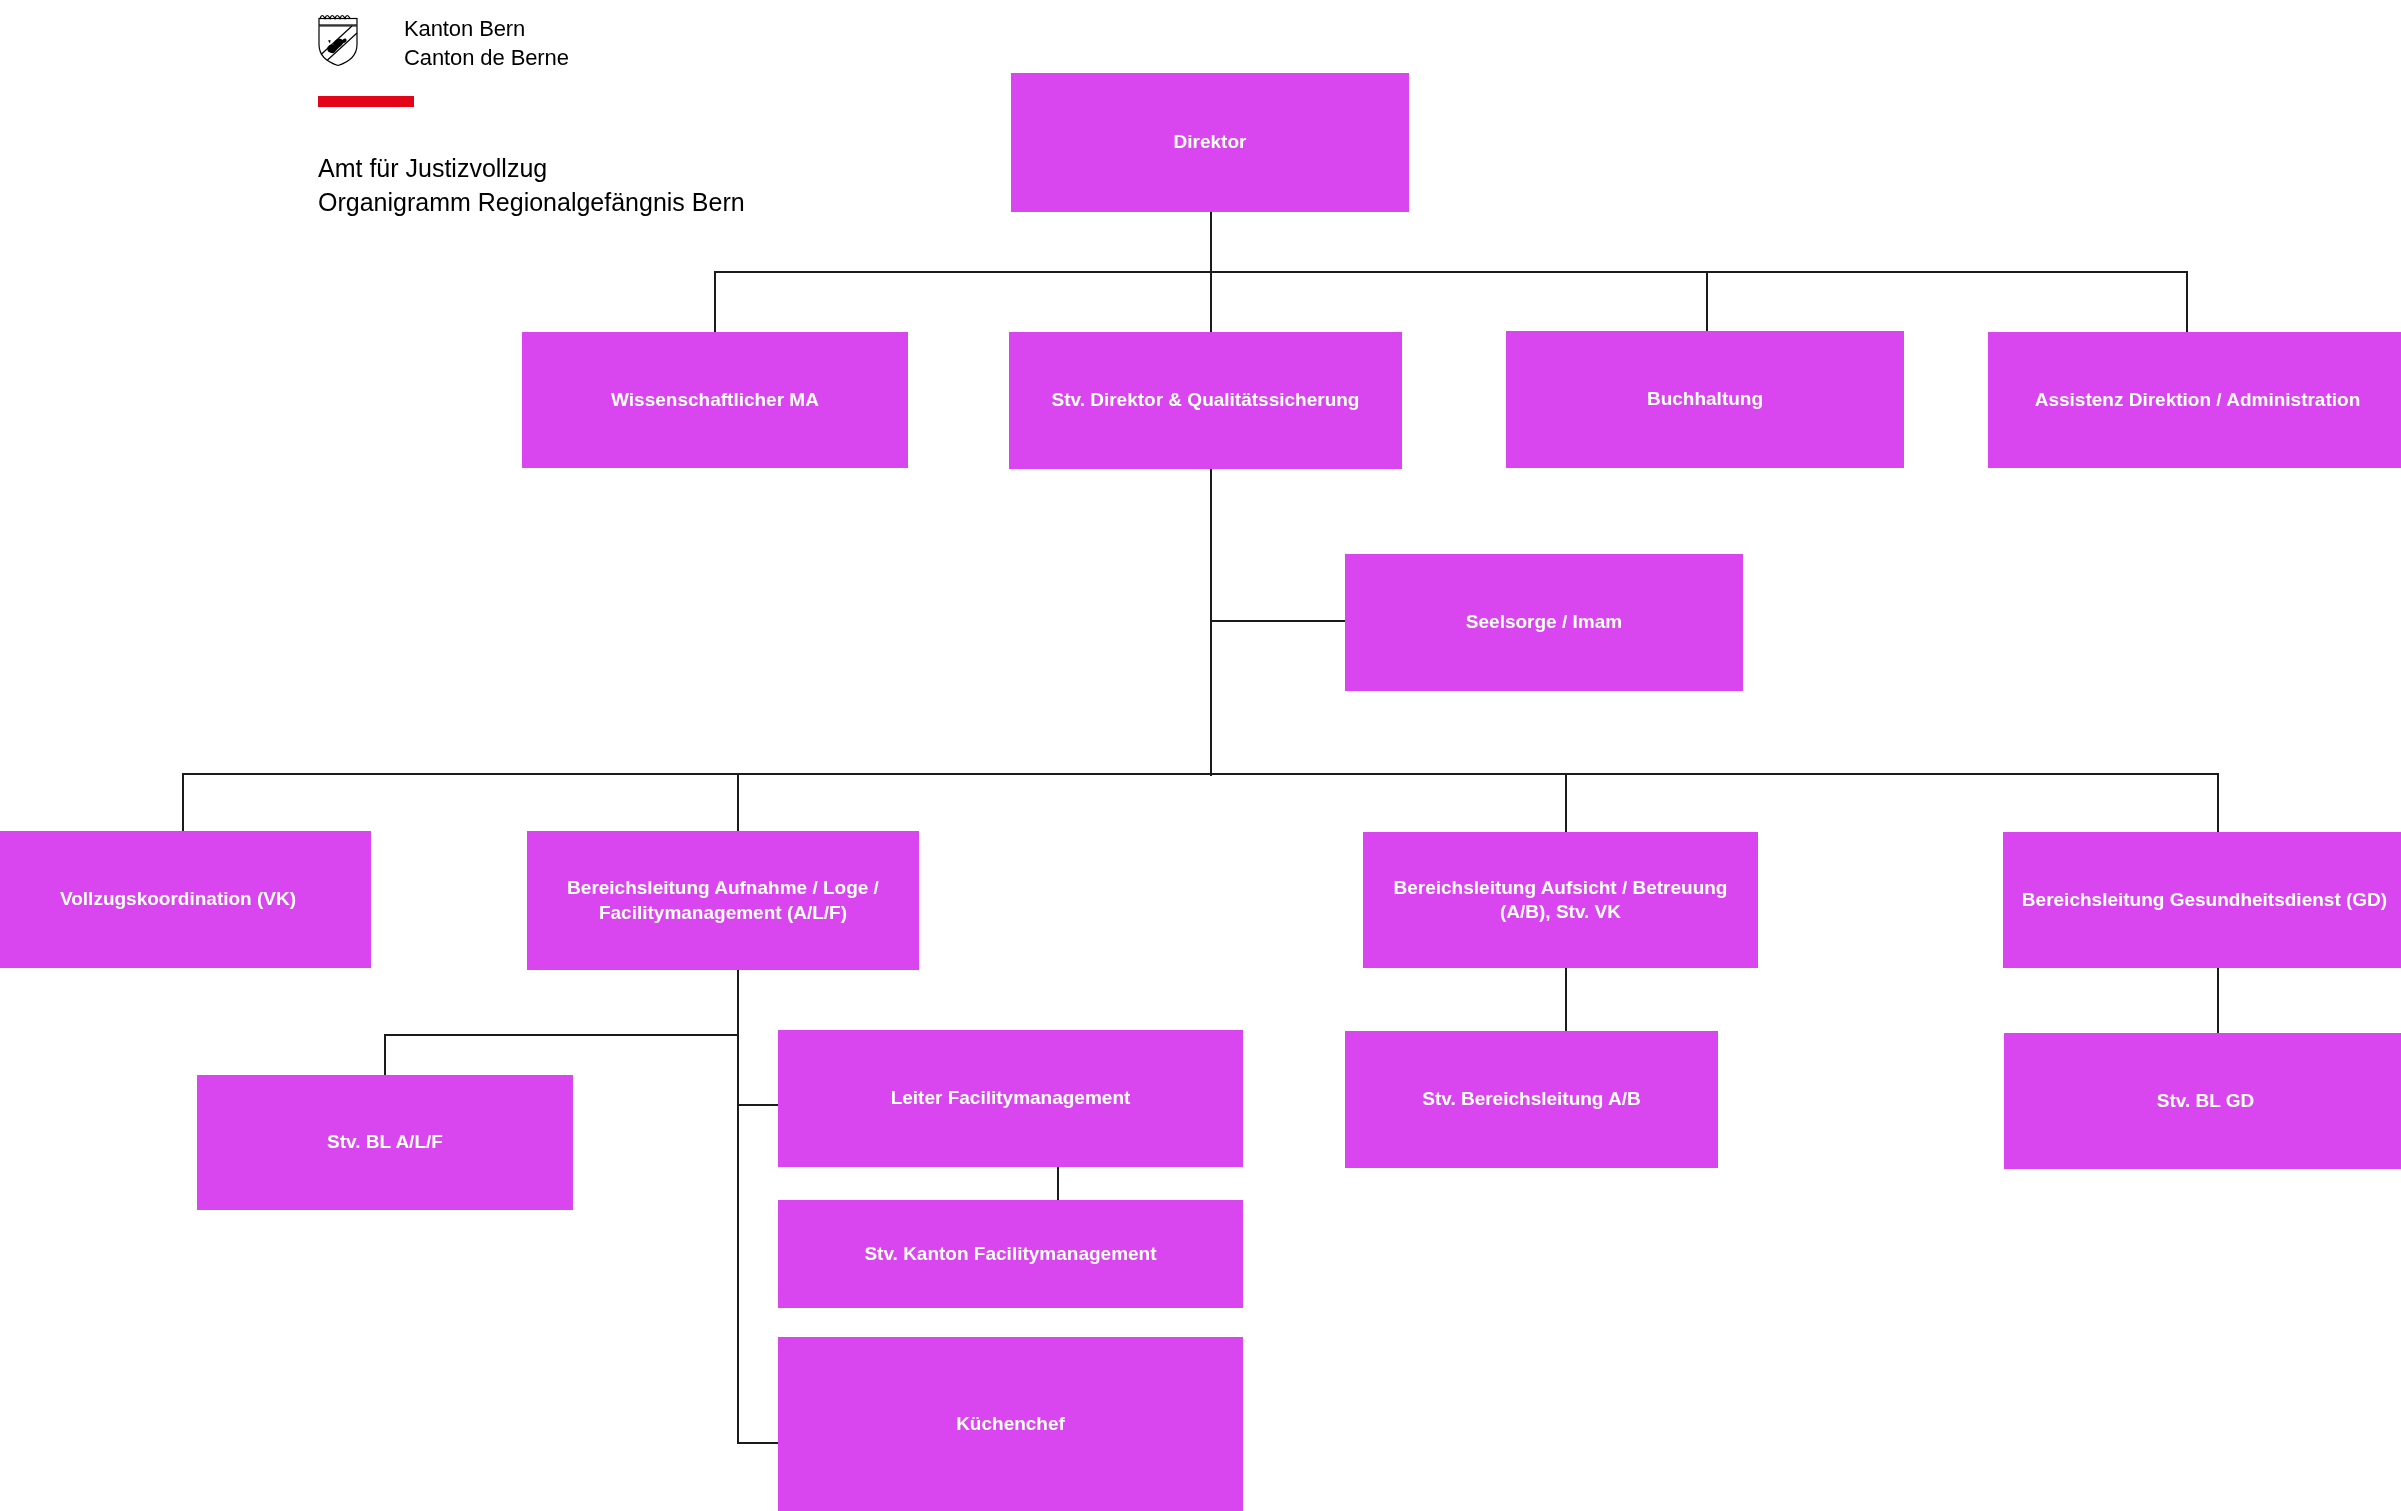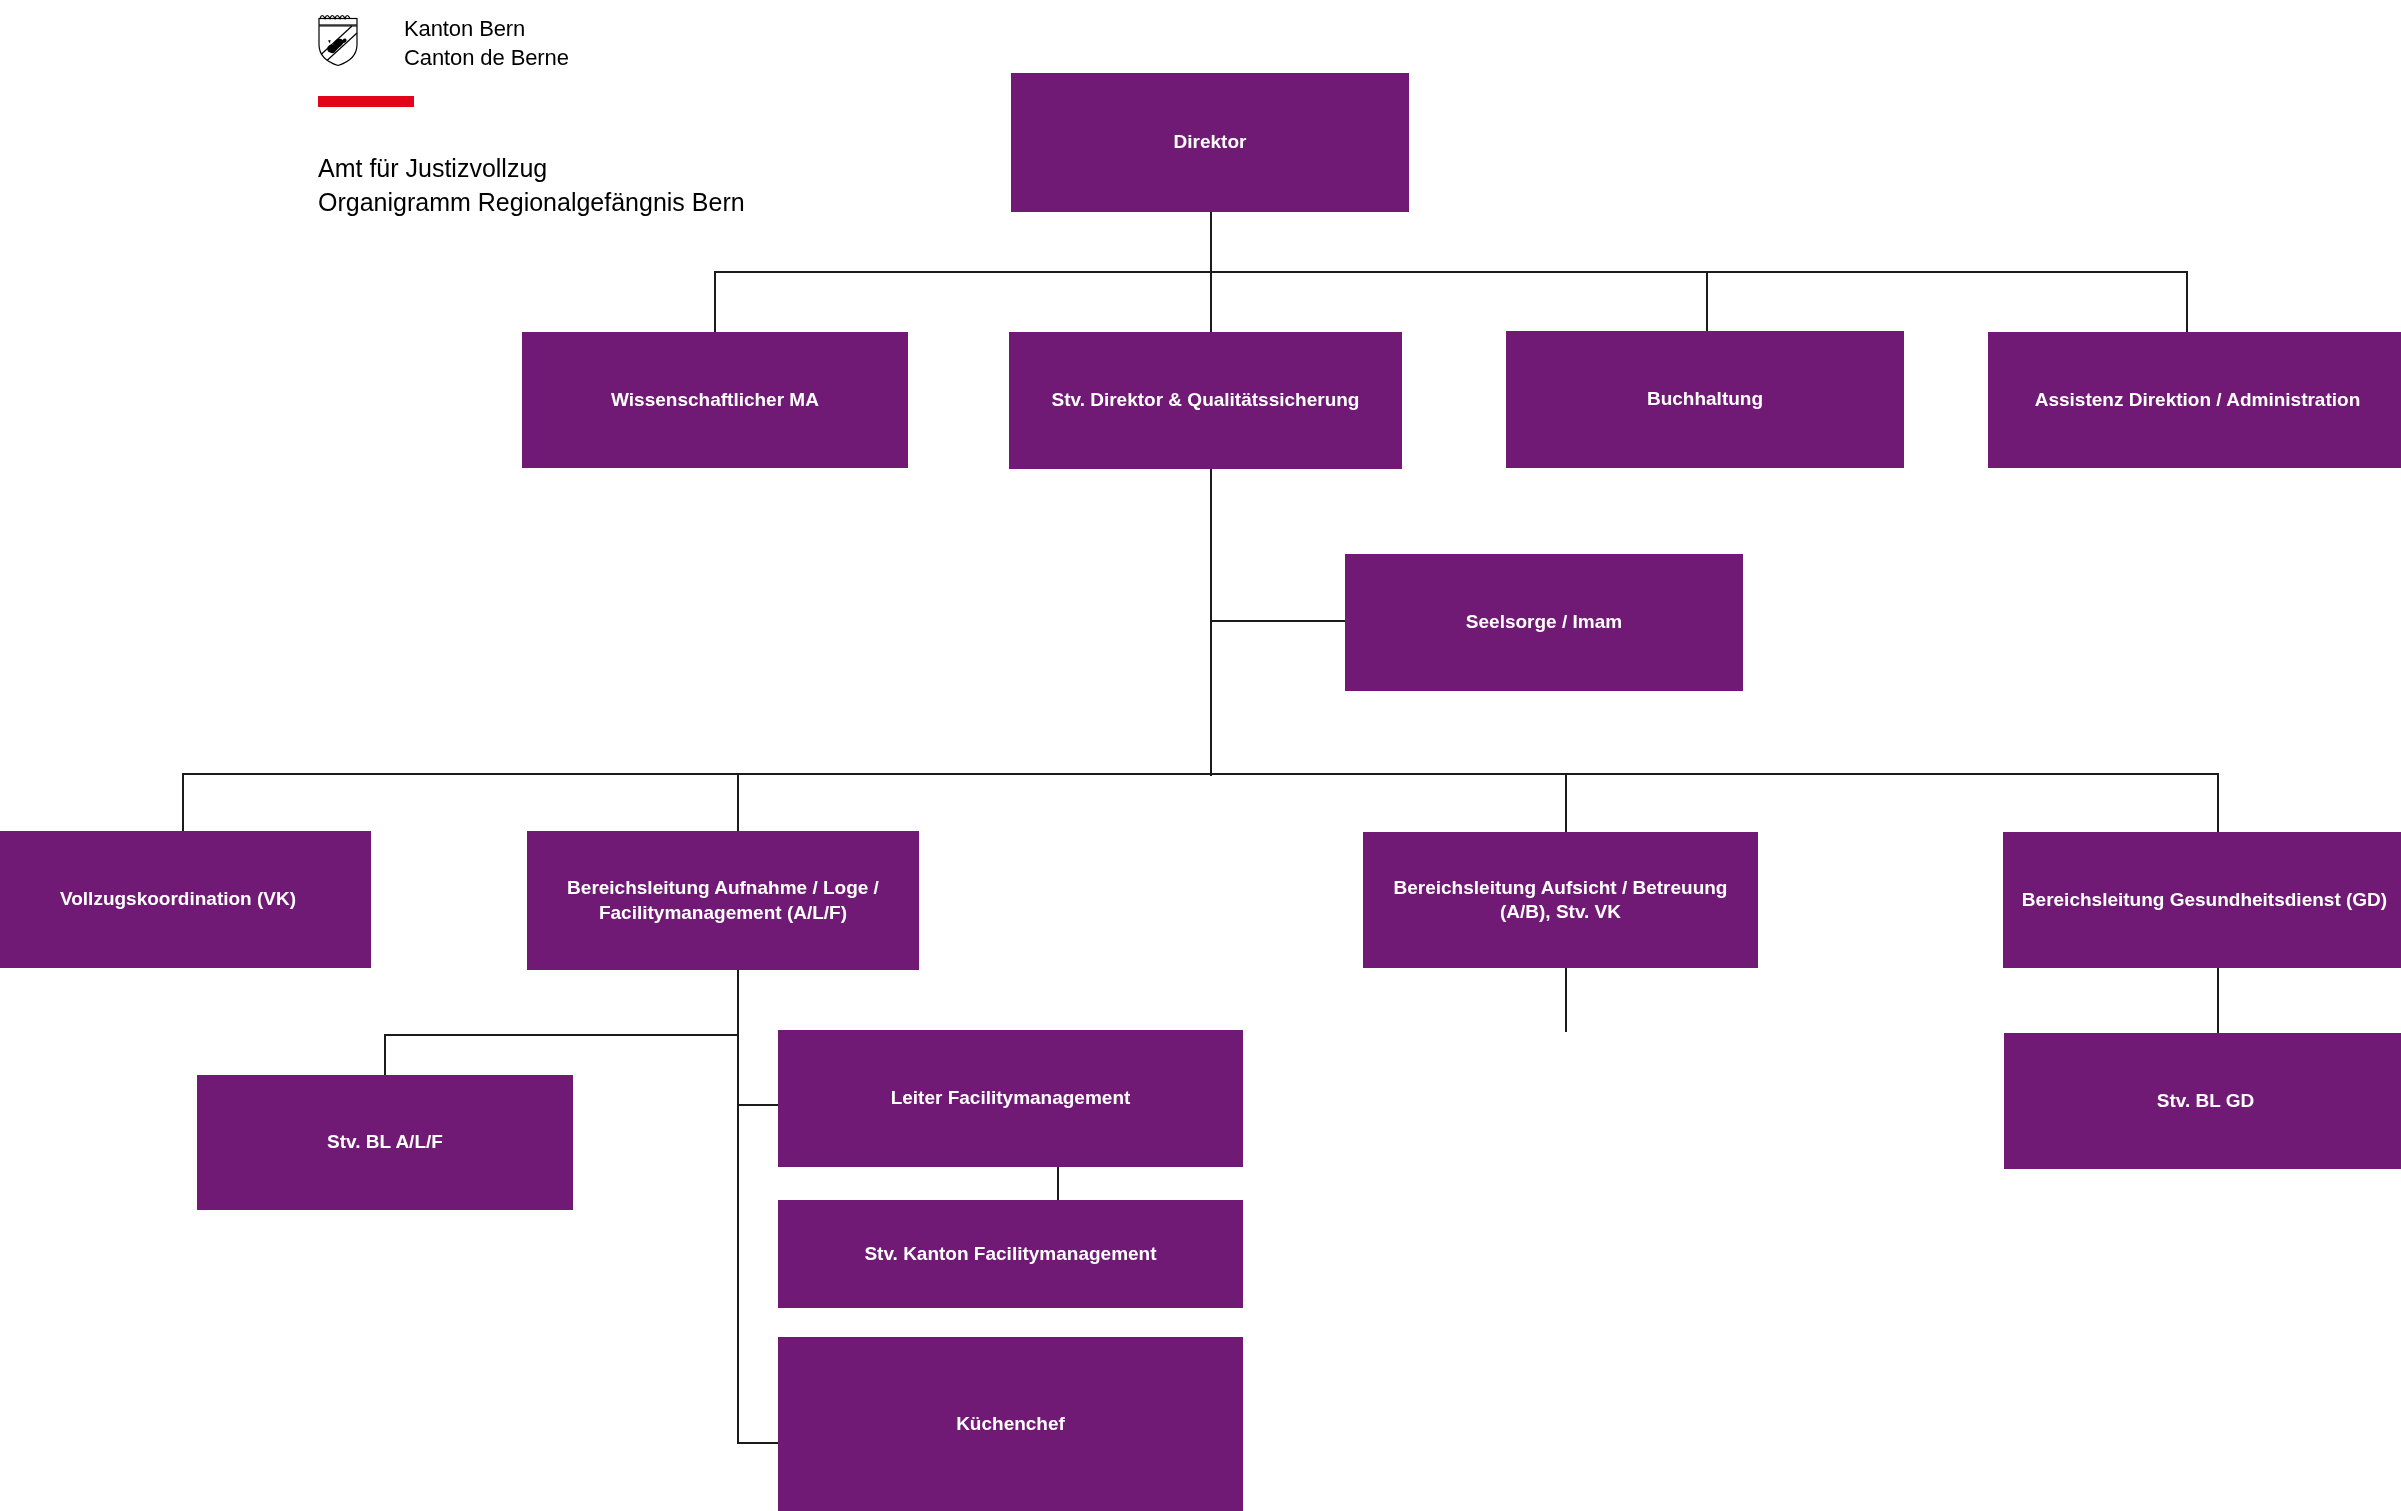--- a/index.html
+++ b/index.html
@@ -59,21 +59,21 @@
     top: 151px;
     font-size: 25px;
     line-height: 1.36;
     color: #000000;
     white-space: nowrap;
     font-weight: normal;
   }
   
   .node {
     position: absolute;
-    background: #701a75;
+    background: #d946ef;
     color: #ffffff;
     display: flex;
     align-items: center;
     justify-content: center;
     text-align: center;
     font-weight: bold;
     font-size: 19px;
     line-height: 1.28;
     padding: 8px 9px;
     box-sizing: border-box;
@@ -180,17 +180,18 @@
   <div class="node" style="left:2003px; top:832px; width:403px; height:136px;">Bereichsleitung Gesundheitsdienst (GD)</div>
 
   <div class="node" style="left:197px; top:1075px; width:376px; height:135px;">Stv. BL A/L/F</div>
 
   <div class="node" style="left:778px; top:1030px; width:465px; height:137px;">Leiter Facilitymanagement</div>
 
   <div class="node" style="left:778px; top:1200px; width:465px; height:108px;">Stv. Kanton Facilitymanagement</div>
 
   <div class="node" style="left:778px; top:1337px; width:465px; height:174px;">Küchenchef</div>
 
+  <div class="node" style="left:1345px; top:1031px; width:373px; height:137px;">Stv. Bereichsleitung A/B</div>
 
   <div class="node" style="left:2004px; top:1033px; width:403px; height:136px;">Stv. BL GD</div>
 
 </div>
 
 
 </body></html>

